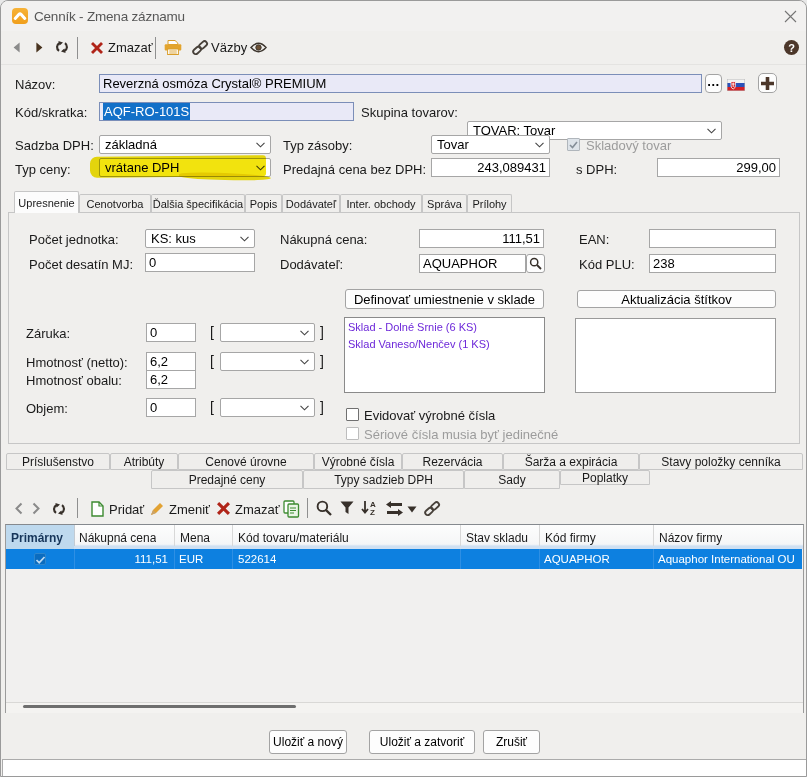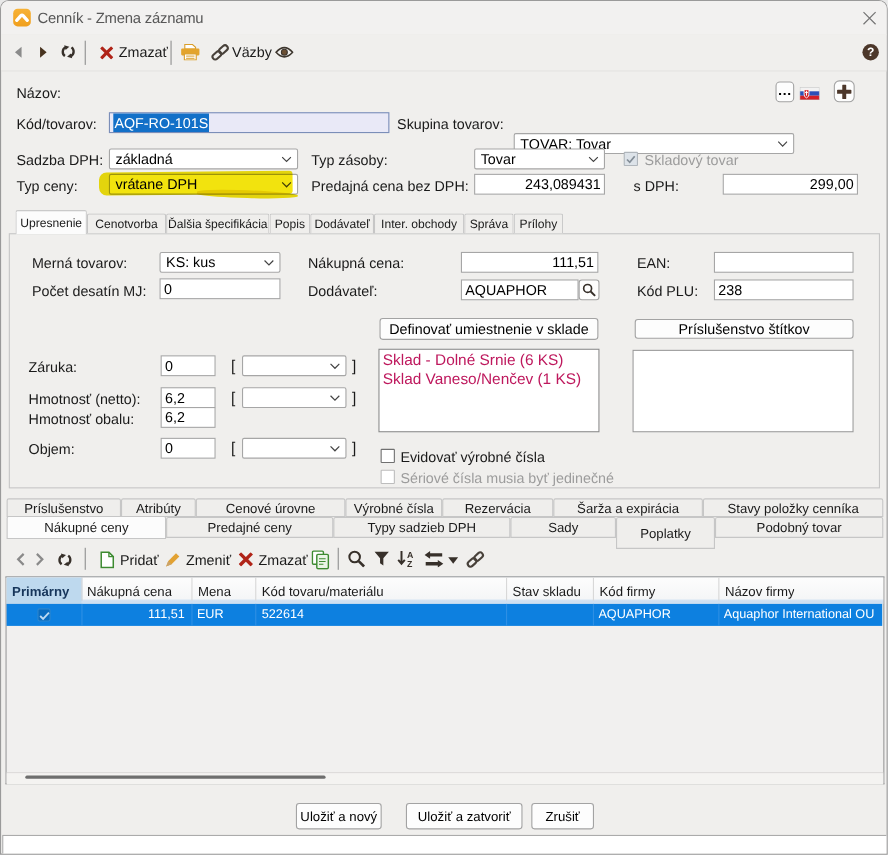--- a/index.html
+++ b/index.html
@@ -73,36 +73,37 @@
 <div class="tb-txt" style="left:210px;top:39px;text-align:center;">Väzby</div>
 <svg class="abs" style="left:249px;top:40px;" width="17" height="13" viewBox="0 0 17 13">
  <path d="M1 6.5 Q8.5 -1.8 16 6.5 Q8.5 14.8 1 6.5 Z" fill="none" stroke="#3d362e" stroke-width="1.5"></path>
  <circle cx="8.5" cy="6.5" r="2.7" fill="#6b4f33" stroke="#3d362e" stroke-width="1"></circle>
 </svg>
 <div class="abs" style="left:783px;top:39px;width:15px;height:15px;border-radius:50%;background:#4c372a;color:#fff;font-size:11px;font-weight:bold;display:flex;align-items:center;justify-content:center;">?</div>
 
 <div class="abs" style="left:0;top:63px;width:807px;height:1px;background:#e4e3e1;"></div>
 
 <div class="lbl" style="left:14px;top:76px;">Názov:</div>
+<div class="inp blue" style="left:98px;top:73px;width:603px;height:19px;">Reverzná osmóza Crystal® PREMIUM</div>
 <div class="btn" style="left:704px;top:73px;width:17px;height:19px;border-radius:4px;font-weight:bold;font-size:13px;letter-spacing:0.5px;align-items:flex-end;padding-bottom:3px;justify-content:center;">…</div>
 <svg class="abs" style="left:726px;top:78px;" width="18" height="12" viewBox="0 0 18 12">
  <rect x="0" y="0" width="18" height="4" fill="#f2f2f2"></rect>
  <rect x="0" y="4" width="18" height="4" fill="#2b50b8"></rect>
  <rect x="0" y="8" width="18" height="4" fill="#d32027"></rect>
  <rect x="0.25" y="0.25" width="17.5" height="11.5" fill="none" stroke="#b9b9b9" stroke-width="0.5"></rect>
  <path d="M4 2.5 h4.4 v4.2 q0 2.6 -2.2 3.3 q-2.2 -0.7 -2.2 -3.3 Z" fill="#d32027" stroke="#fff" stroke-width="0.8"></path>
  <path d="M6.2 3.5 v4.5 M4.8 5 h2.8" stroke="#fff" stroke-width="0.9"></path>
 </svg>
 <div class="btn" style="left:757px;top:72px;width:19px;height:20px;border-radius:5px;">
       <svg width="13" height="13" viewBox="0 0 13 13">
         <path d="M6.5 0.8 V12.2 M0.8 6.5 H12.2" stroke="#4c372a" stroke-width="3.6" stroke-linecap="round"></path>
       </svg>
     </div>
 
-<div class="lbl" style="left:14px;top:104px;">Kód/tovarov:</div>
+<div class="lbl" style="left:14px;top:104px;">Kód/skratka:</div>
 <div class="inp blue" style="left:98px;top:101px;width:255px;height:19px;">
       <span style="background:#1270c8;color:#fff;padding:1.5px 1px;">AQF-RO-101S</span>
     </div>
 <div class="lbl" style="left:360px;top:104px;">Skupina tovarov:</div>
 <div class="dd" style="left:466px;top:120px;width:255px;height:19px;">TOVAR: Tovar<span class="chev">
         <svg width="9" height="6" viewBox="0 0 9 6">
           <path d="M0.5 0.8 L4.5 4.8 L8.5 0.8" fill="none" stroke="#444" stroke-width="1.1"></path>
         </svg>
       </span></div>
 
@@ -140,21 +141,21 @@
 <div class="abs" style="left:7px;top:211px;width:792px;height:232px;background:#f0efed;border:1px solid #c6c6c6;"></div>
 <div class="tab" style="left:78px;top:193px;width:72px;height:18px;border-bottom:none;">Cenotvorba</div>
 <div class="tab" style="left:150px;top:193px;width:94px;height:18px;border-bottom:none;">Ďalšia špecifikácia</div>
 <div class="tab" style="left:244px;top:193px;width:37px;height:18px;border-bottom:none;">Popis</div>
 <div class="tab" style="left:281px;top:193px;width:58px;height:18px;border-bottom:none;">Dodávateľ</div>
 <div class="tab" style="left:339px;top:193px;width:82px;height:18px;border-bottom:none;">Inter. obchody</div>
 <div class="tab" style="left:421px;top:193px;width:45px;height:18px;border-bottom:none;">Správa</div>
 <div class="tab" style="left:466px;top:193px;width:45px;height:18px;border-bottom:none;">Prílohy</div>
 <div class="tab active" style="left:13px;top:190px;width:65px;height:22px;border-bottom:none;">Upresnenie</div>
 
-<div class="lbl" style="left:28px;top:231px;">Merná tovarov:</div>
+<div class="lbl" style="left:28px;top:231px;">Počet jednotka:</div>
 <div class="dd" style="left:144px;top:228px;width:110px;height:19px;">KS: kus<span class="chev">
         <svg width="9" height="6" viewBox="0 0 9 6">
           <path d="M0.5 0.8 L4.5 4.8 L8.5 0.8" fill="none" stroke="#444" stroke-width="1.1"></path>
         </svg>
       </span></div>
 <div class="lbl" style="left:279px;top:231px;">Nákupná cena:</div>
 <div class="inp right" style="left:418px;top:228px;width:125px;height:19px;">111,51</div>
 <div class="lbl" style="left:578px;top:231px;">EAN:</div>
 <div class="inp" style="left:648px;top:228px;width:127px;height:19px;"></div>
 
@@ -165,23 +166,23 @@
 <div class="btn" style="left:525px;top:253px;width:19px;height:19px;border-radius:3px;">
       <svg width="13" height="13" viewBox="0 0 13 13">
         <circle cx="5.2" cy="5.2" r="3.6" fill="none" stroke="#37302a" stroke-width="1.5"></circle>
         <path d="M8 8 L12 12" stroke="#37302a" stroke-width="1.8"></path>
       </svg>
     </div>
 <div class="lbl" style="left:578px;top:256px;">Kód PLU:</div>
 <div class="inp" style="left:648px;top:253px;width:127px;height:19px;">238</div>
 
 <div class="btn" style="left:344px;top:288px;width:199px;height:20px;">Definovať umiestnenie v sklade</div>
-<div class="btn" style="left:576px;top:289px;width:199px;height:18px;">Príslušenstvo štítkov</div>
-
-<div class="abs" style="left:343px;top:316px;width:201px;height:76px;background:#fff;border:1px solid #8a8a8a;font-size:14px;color:#be185d;padding:1px 3px;line-height:17px;">Sklad - Dolné Srnie (6 KS)<br>Sklad Vaneso/Nenčev (1 KS)</div>
+<div class="btn" style="left:576px;top:289px;width:199px;height:18px;">Aktualizácia štítkov</div>
+
+<div class="abs" style="left:343px;top:316px;width:201px;height:76px;background:#fff;border:1px solid #8a8a8a;font-size:11px;color:#6d28d9;padding:1px 3px;line-height:17px;">Sklad - Dolné Srnie (6 KS)<br>Sklad Vaneso/Nenčev (1 KS)</div>
 <div class="abs" style="left:574px;top:317px;width:201px;height:75px;background:#fff;border:1px solid #9a9a9a;"></div>
 
 <div class="lbl" style="left:25px;top:325px;">Záruka:</div>
 <div class="inp" style="left:145px;top:322px;width:50px;height:19px;">0</div>
 <div class="lbl" style="left:209px;top:323px;font-size:14px;">[</div>
 <div class="dd" style="left:219px;top:322px;width:95px;height:19px;">
       <span class="chev">
         <svg width="9" height="6" viewBox="0 0 9 6">
           <path d="M0.5 0.8 L4.5 4.8 L8.5 0.8" fill="none" stroke="#444" stroke-width="1.1"></path>
         </svg>
@@ -225,23 +226,21 @@
 <div class="tab lo" style="left:109px;top:452px;width:68px;height:17px;">Atribúty</div>
 <div class="tab lo" style="left:177px;top:452px;width:136px;height:17px;">Cenové úrovne</div>
 <div class="tab lo" style="left:313px;top:452px;width:88px;height:17px;">Výrobné čísla</div>
 <div class="tab lo" style="left:401px;top:452px;width:101px;height:17px;">Rezervácia</div>
 <div class="tab lo" style="left:502px;top:452px;width:136px;height:17px;">Šarža a expirácia</div>
 <div class="tab lo" style="left:638px;top:452px;width:164px;height:17px;">Stavy položky cenníka</div>
 
 <div class="tab lo" style="left:150px;top:469px;width:152px;height:19px;">Predajné ceny</div>
 <div class="tab lo" style="left:302px;top:469px;width:161px;height:19px;">Typy sadzieb DPH</div>
 <div class="tab lo" style="left:463px;top:469px;width:96px;height:19px;">Sady</div>
-<div class="tab lo" style="left:559px;top:469px;width:90px;height:29px;">Poplatky</div>
-<div class="tab lo" style="left:649px;top:469px;width:153px;height:19px;">Podobný tovar</div>
-<div class="tab active lo" style="left:5px;top:468px;width:145px;height:21px;">Nákupné ceny</div>
+<div class="tab lo" style="left:559px;top:469px;width:90px;height:15px;">Poplatky</div>
 
 <svg class="abs" style="left:13px;top:501px;" width="9" height="13" viewBox="0 0 9 13">
       <path d="M7.5 1.5 L2.5 6.5 L7.5 11.5" fill="none" stroke="#8a8a8a" stroke-width="2"></path>
     </svg>
 <svg class="abs" style="left:31px;top:501px;" width="9" height="13" viewBox="0 0 9 13">
       <path d="M1.5 1.5 L6.5 6.5 L1.5 11.5" fill="none" stroke="#8a8a8a" stroke-width="2"></path>
     </svg>
 <svg class="abs" style="left:51px;top:501px;" width="14" height="14" viewBox="0 0 15 15">
  <path d="M4.9 3.2 A5.0 5.0 0 0 0 4.3 11.7" fill="none" stroke="#37302a" stroke-width="2.3"></path>
  <path d="M10.1 11.8 A5.0 5.0 0 0 0 10.7 3.3" fill="none" stroke="#37302a" stroke-width="2.3"></path>

